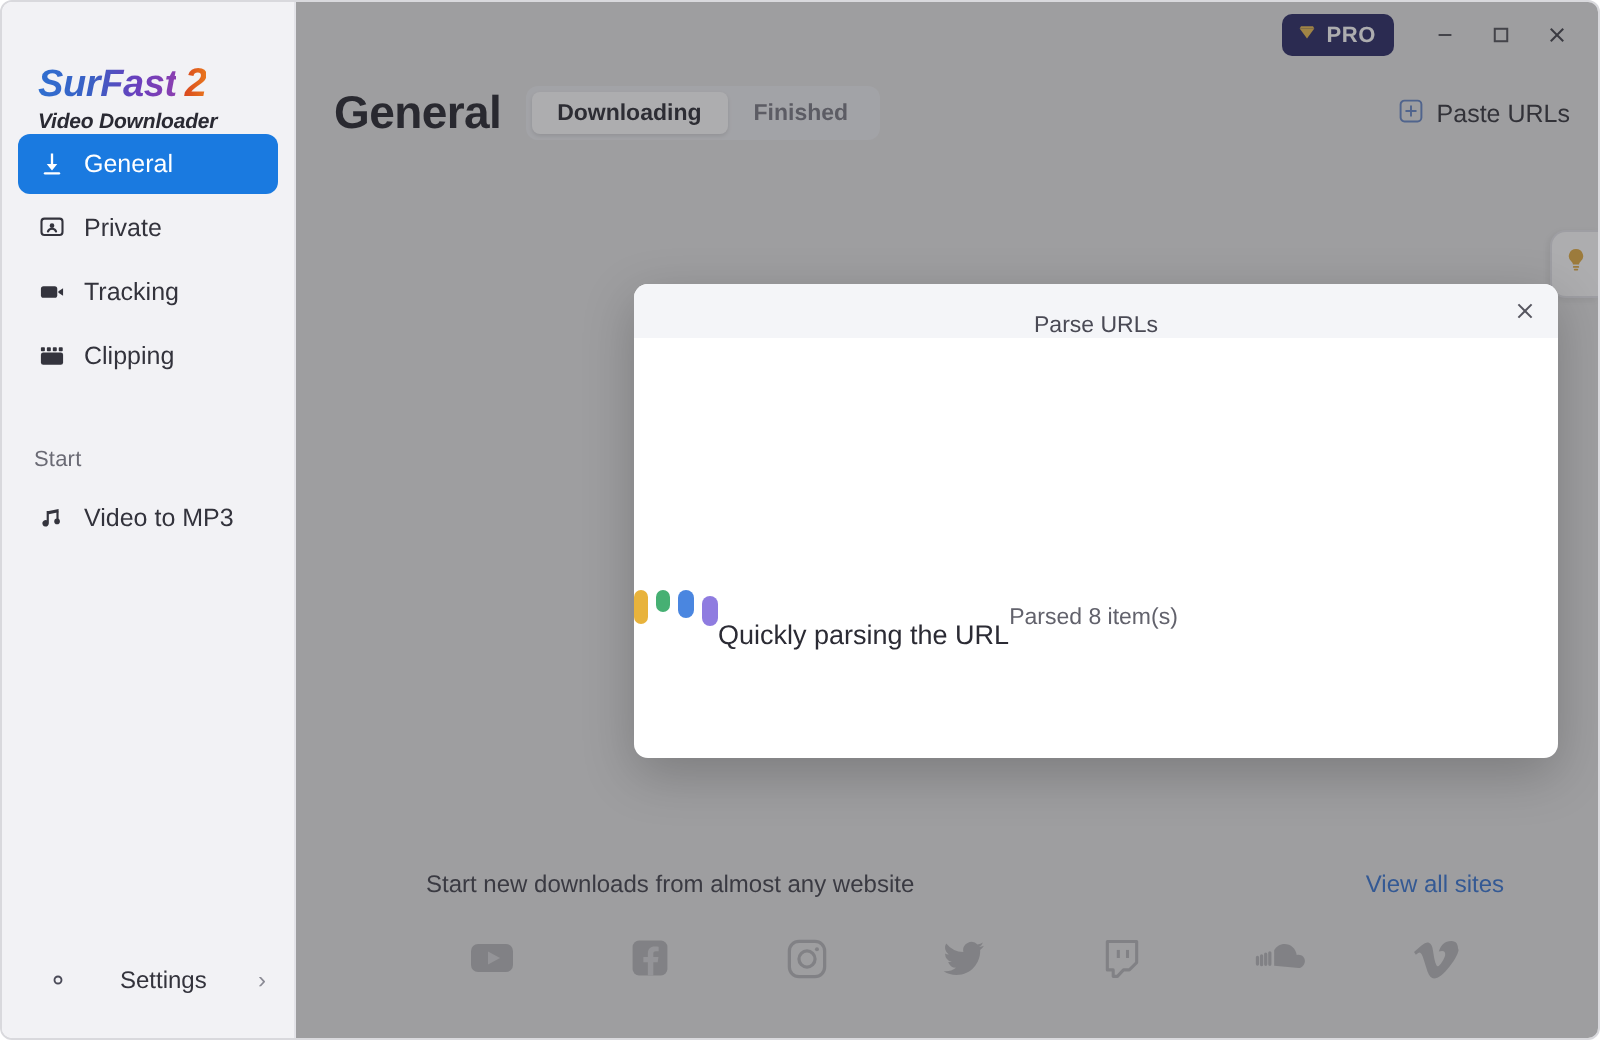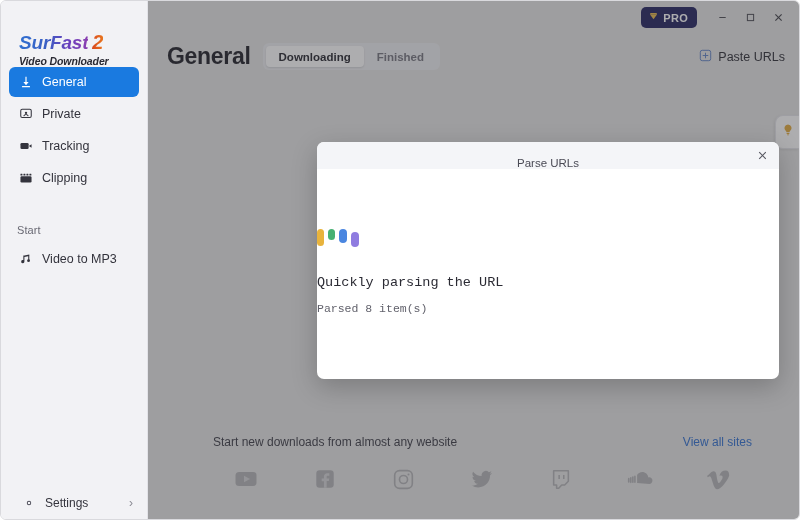--- a/index.html
+++ b/index.html
@@ -62,22 +62,22 @@
     padding-left: 9px;
     border-radius: 6px;
     font-size: 12.5px; color: #33333c;
     cursor: default;
   }
   .nav-item.active { background: #1a7ae0; color: #ffffff; }
   .nav-ico { width: 15px; height: 15px; display: inline-flex; align-items: center; justify-content: center; flex: 0 0 15px; }
   .nav-ico svg { display: block; }
 
   #settings-row {
-    position: absolute; left: 0; bottom: 9px; width: 100%;
-    display: flex; align-items: center; gap: 9px;
+    position: absolute; left: 0; bottom: 22px; width: 100%;
+    display: flex; align-items: center; gap: 24px;
     padding: 0 14px 0 20px;
     font-size: 12px; color: #33333c;
   }
   #settings-row .chev { margin-left: auto; color: #8a8a94; font-size: 12px; }
 
   
   #main {
     flex: 1; position: relative; background: #e5e5e5;
     display: flex; flex-direction: column;
   }
@@ -170,24 +170,23 @@
     display: flex; align-items: flex-end; justify-content: center;
     position: relative;
   }
   #modal-title { font-size: 11.5px; color: #4a4a55; }
   #modal-close {
     position: absolute; right: 9px; top: 50%; transform: translateY(-50%);
     width: 16px; height: 16px; display: flex; align-items: center; justify-content: center;
     color: #55555f; font-size: 13px; line-height: 1;
   }
   #modal-body {
-    flex: 1; display: flex; flex-direction: column;
-    justify-content: flex-start;
+    flex: 1; display: flex; flex-direction: row;
+    align-items: center; justify-content: flex-start;
     padding-top: 58px;
-    font-family: Liberation Mono, monospace;
   }
   #dots { display: flex; align-items: center; gap: 4px; height: 20px; }
   .dot { border-radius: 10px; }
   #loading-main { margin-top: 28px; font-size: 13.5px; color: #2b2b34; }
   #loading-sub { margin-top: 12px; font-size: 11.5px; color: #62626c; }
 </style>
 </head>
 <body>
 
 <div id="app">

